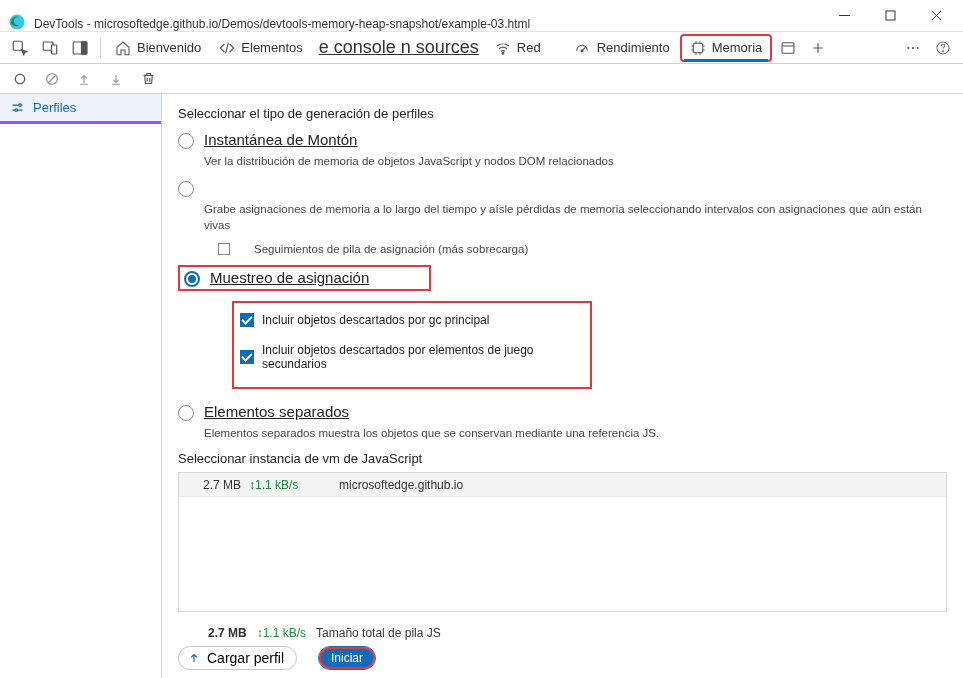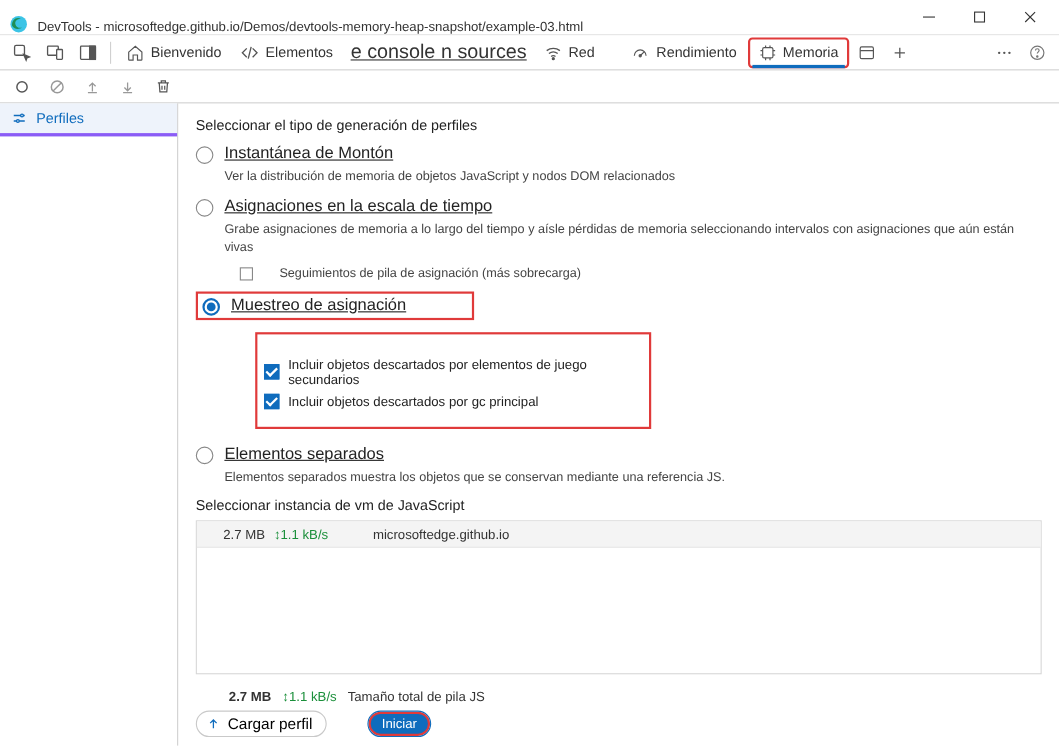--- a/index.html
+++ b/index.html
@@ -54,21 +54,21 @@
   .vm-col1 { width: 70px; text-align: right; padding-right: 8px; color: #333; }
   .vm-col2 { width: 80px; color: #1a8f3a; }
   .vm-col3 { padding-left: 10px; color: #333; }
 
   .footer { position: absolute; left: 16px; right: 16px; bottom: 8px; }
   .footline { display: flex; align-items: center; gap: 10px; font-size: 12px; color: #333; margin-bottom: 6px; padding-left: 30px; }
   .footline .mb { font-weight: 600; }
   .footline .kb { color: #1a8f3a; }
   .footbtns { display: flex; align-items: center; gap: 22px; }
   .btn-load { display: inline-flex; align-items: center; gap: 6px; border: 1px solid #c9c9c9; border-radius: 14px; padding: 3px 12px 3px 8px; font-size: 14px; cursor: pointer; background: #fff; }
-  .btn-start { display: inline-flex; align-items: center; border-radius: 12px; padding: 2px 10px; font-size: 12px; background: #0f6cbd; color: #fff; cursor: pointer; border: 2px solid #e03a3a; outline: 1px solid #0f6cbd; margin-left: 16px; }
+  .btn-start { display: inline-flex; align-items: center; border-radius: 12px; padding: 2px 10px; font-size: 12px; background: #0f6cbd; color: #fff; cursor: pointer; border: 2px solid #e03a3a; outline: 1px solid #0f6cbd; }
 
   .arrow { font-weight: bold; }
 </style>
 </head>
 <body>
 
 <div class="titlebar">
   <svg class="edge-icon" viewBox="0 0 24 24">
       <circle cx="12" cy="12" r="10" fill="#3cc4e6"></circle>
       <path d="M4 14c2 4 8 5 12 2 -3 1 -7 0 -8 -4 -1 -4 3 -7 7 -6 -5 -4 -12 1 -11 8z" fill="#1f8f57"></path>
@@ -224,44 +224,43 @@
       
       <div class="opt-row">
         <span class="radio"></span>
         <span class="opt-title">Instantánea de Montón</span>
       </div>
       <div class="opt-desc">Ver la distribución de memoria de objetos JavaScript y nodos DOM relacionados</div>
 
       
       <div class="opt-row">
         <span class="radio"></span>
-        <span class="opt-title">Asignaciones en la escala de tiempo</span>
       </div>
       <div class="opt-desc">Grabe asignaciones de memoria a lo largo del tiempo y aísle pérdidas de memoria seleccionando intervalos con asignaciones que aún están vivas</div>
       <div class="sub-opt">
         <span style="width:12px;height:12px;border:1px solid #888;"></span>
         <span>Seguimientos de pila de asignación (más sobrecarga)</span>
       </div>
 
       
       <div style="display:inline-block">
         <div class="opt-row hilite-red" style="margin:0;padding:2px 60px 2px 4px;">
           <span class="radio checked"></span>
           <span class="opt-title">Muestreo de asignación</span>
         </div>
       </div>
 
       <div class="chkbox-area hilite-red">
+        <div class="chkline">
+          <span class="chk"></span>
+          <span class="chktxt">Incluir objetos descartados por gc principal</span>
+        </div>
         <div class="chkline" style="margin-top:16px">
           <span class="chk"></span>
           <span class="chktxt">Incluir objetos descartados por elementos de juego secundarios</span>
-        </div>
-        <div class="chkline">
-          <span class="chk"></span>
-          <span class="chktxt">Incluir objetos descartados por gc principal</span>
         </div>
       </div>
 
       
       <div class="opt-row">
         <span class="radio"></span>
         <span class="opt-title">Elementos separados</span>
       </div>
       <div class="opt-desc">Elementos separados muestra los objetos que se conservan mediante una referencia JS.</div>
 

